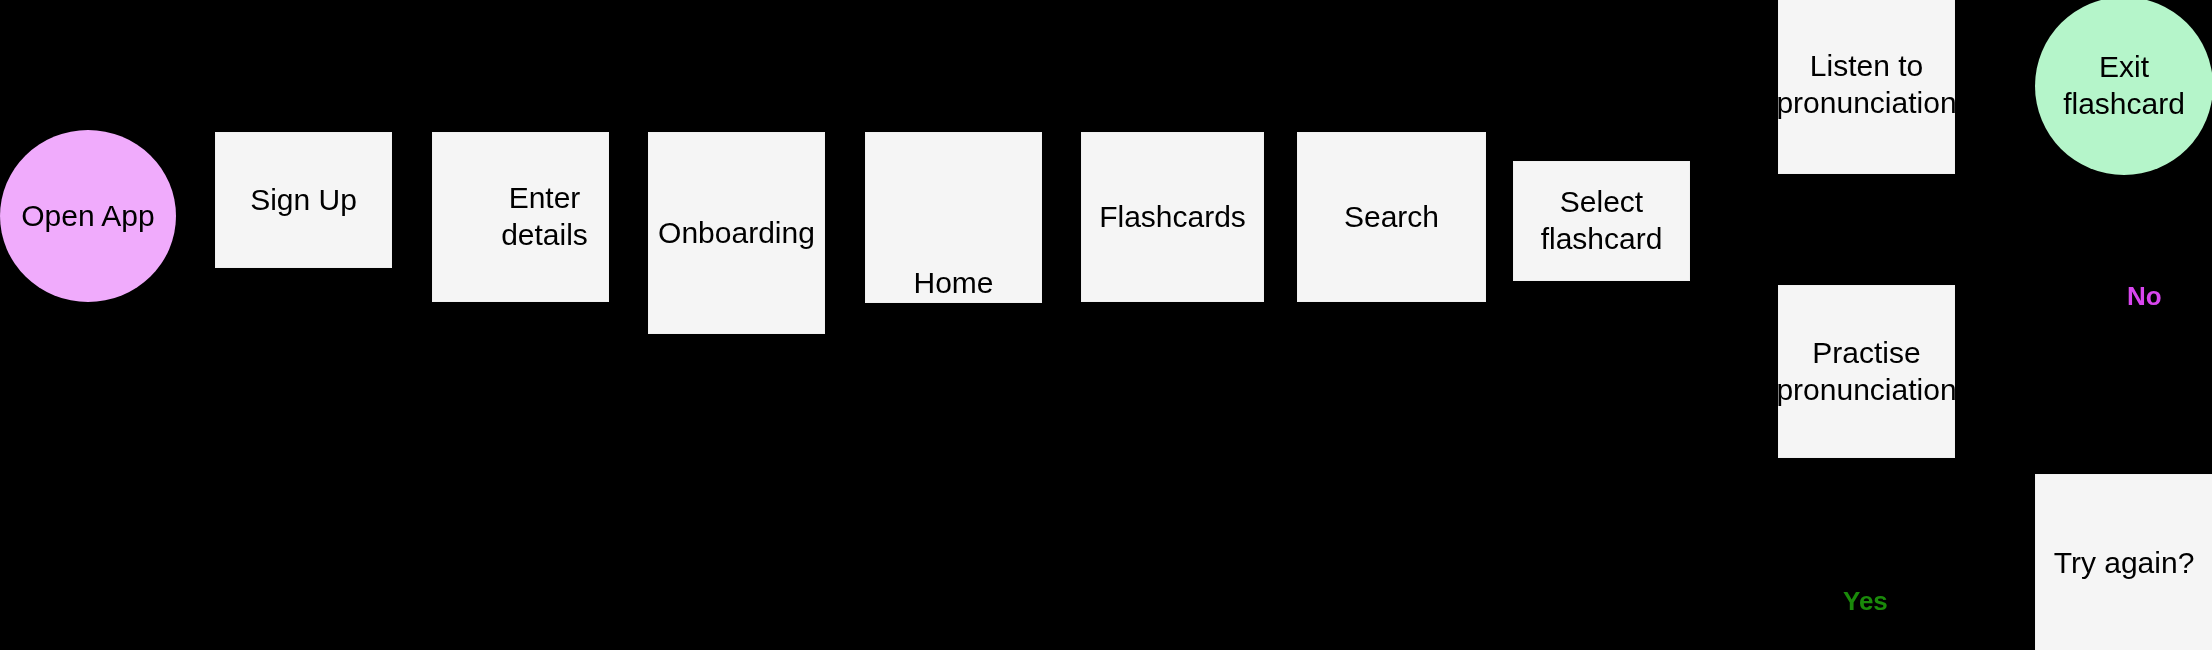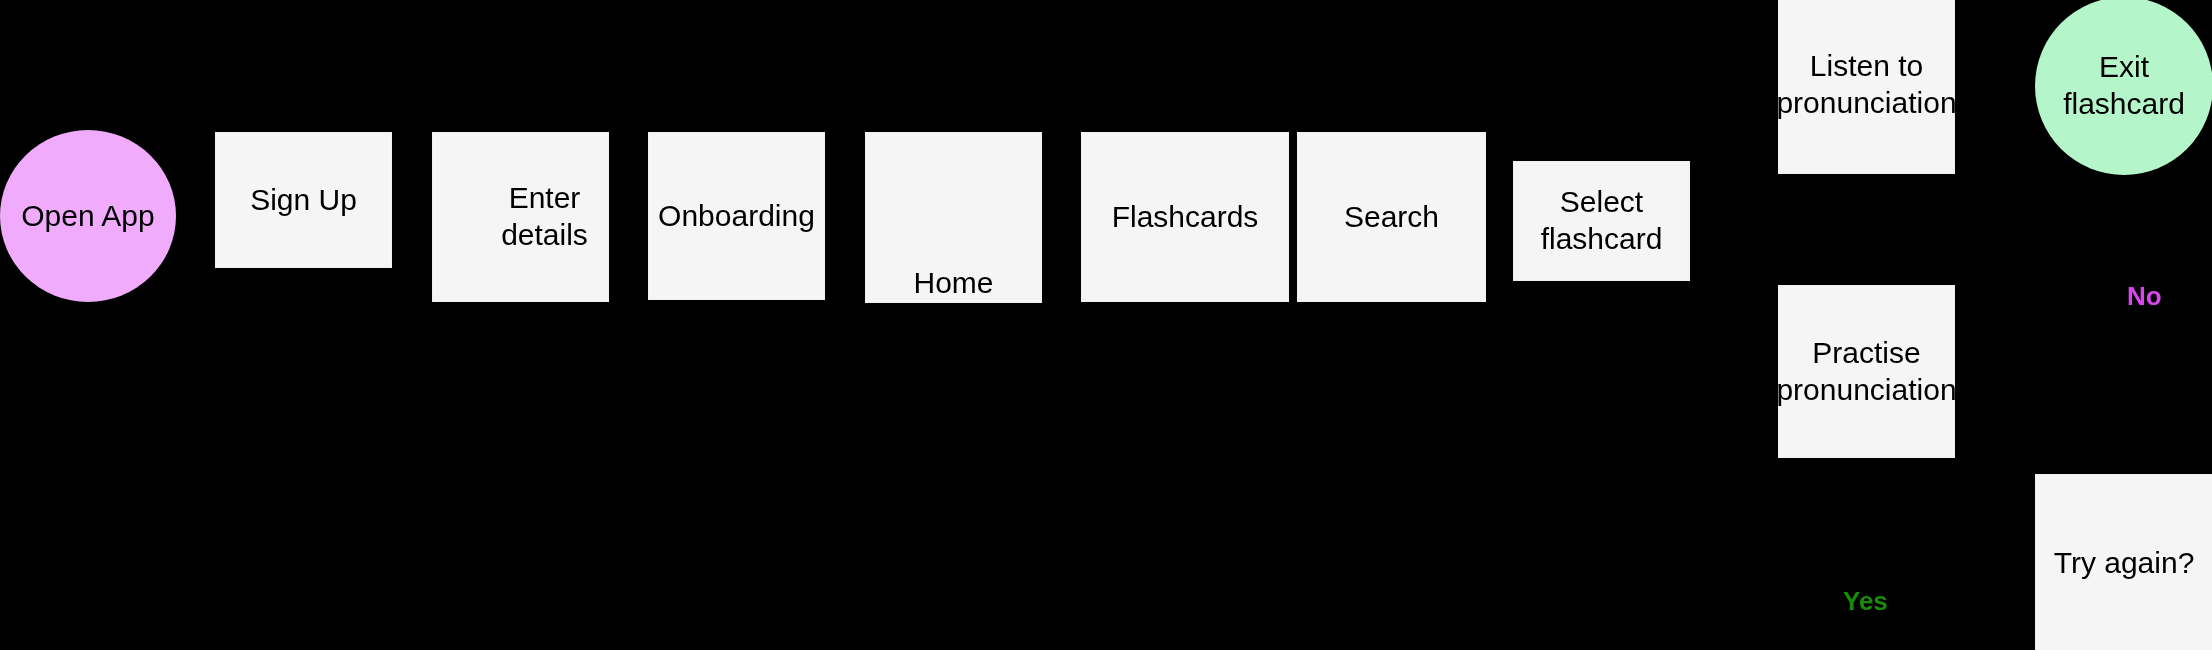--- a/index.html
+++ b/index.html
@@ -58,29 +58,29 @@
 
   <div class="node process" style="left:215px; top:132px; width:177px; height:136px;">
     <span>Sign Up</span>
   </div>
 
   <div class="node process" style="left:432px; top:132px; width:177px; height:170px;padding-left:48px;">
     <span>Enter
 details</span>
   </div>
 
-  <div class="node process" style="left:648px; top:132px; width:177px; height:168px;">
+  <div class="node process" style="left:648px; top:132px; width:177px; height:202px;">
     <span>Onboarding</span>
   </div>
 
   <div class="node process" style="left:865px; top:132px; width:177px; height:171px;align-items:flex-end;">
     <span>Home</span>
   </div>
 
-  <div class="node process" style="left:1081px; top:132px; width:208px; height:170px;align-items:center;">
+  <div class="node process" style="left:1081px; top:132px; width:183px; height:170px;align-items:center;">
     <span>Flashcards</span>
   </div>
 
   <div class="node process" style="left:1297px; top:132px; width:189px; height:170px;">
     <span>Search</span>
   </div>
 
   <div class="node process" style="left:1513px; top:132px; width:177px; height:120px;margin-top:29px;">
     <span>Select
 flashcard</span>

